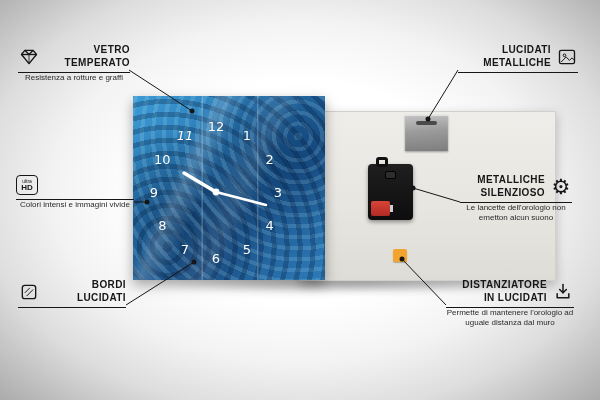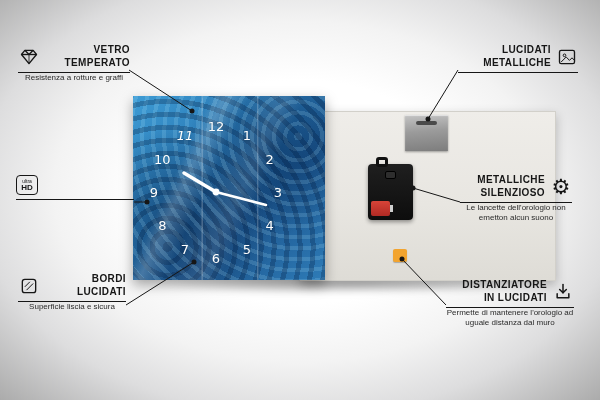--- a/index.html
+++ b/index.html
@@ -183,37 +183,37 @@
 
   <div class="feature" style="left:16px; top:174px; width:118px;">
     <div class="head">
       <span class="icon-box">
         <span class="uhd">
           <span class="t">ultra</span>
           <span class="b">HD</span>
         </span>
       </span>
     </div>
-  </div>
-
-  <div class="feature" style="left:18px; top:273px; width:108px;">
+    <div class="desc">Colori intensi e immagini vivide</div>
+  </div>
+
+  <div class="feature" style="left:18px; top:279px; width:108px;">
     <div class="head">
       <span class="icon-box">
         <svg width="20" height="20" viewBox="0 0 24 24" fill="none" stroke="#161616" stroke-width="1.6">
           <rect x="4" y="4" width="16" height="16" rx="3"></rect>
           <path d="M7 13 L13 7" stroke-width="1.2"></path>
           <path d="M9 17 L17 9" stroke-width="1.2"></path>
         </svg>
       </span>
       <span class="titles">
         <span class="title-line">BORDI</span>
         <span class="title-line">LUCIDATI</span>
       </span>
     </div>
-    <div class="desc">Superficie liscia e sicura</div>
   </div>
 
   <div class="feature" style="left:458px; top:44px; width:120px;">
     <div class="head">
       <span class="titles">
         <span class="title-line">LUCIDATI</span>
         <span class="title-line">METALLICHE</span>
       </span>
       <span class="icon-box">
         <svg width="20" height="20" viewBox="0 0 24 24" fill="none" stroke="#161616" stroke-width="1.6" stroke-linejoin="round">

